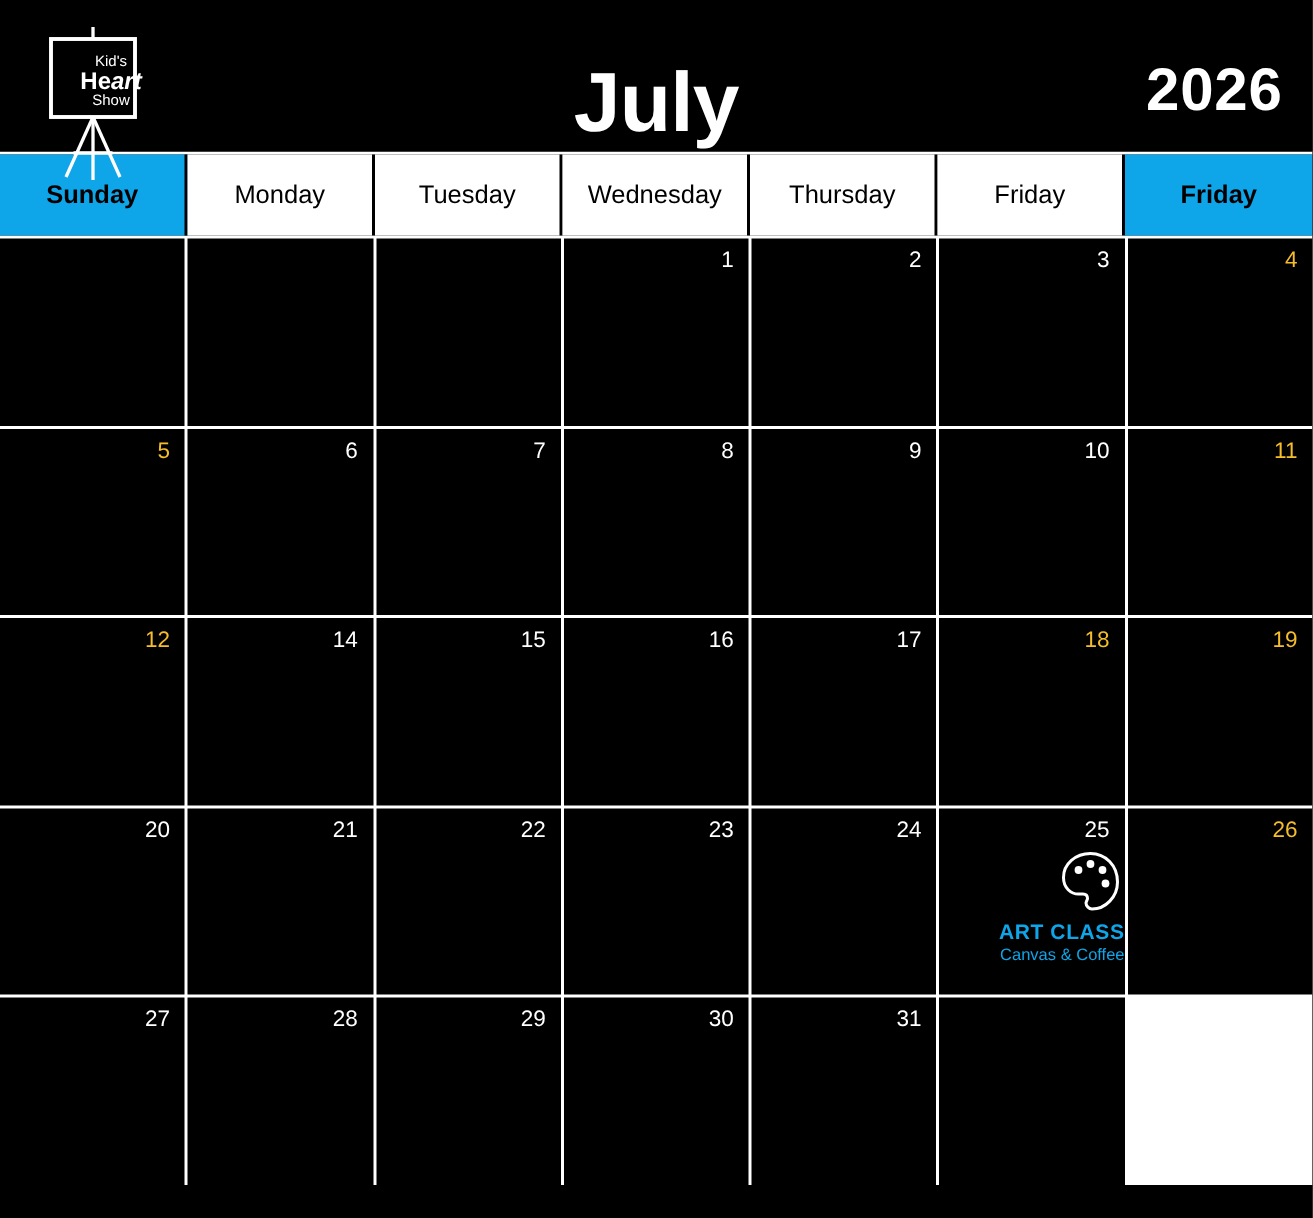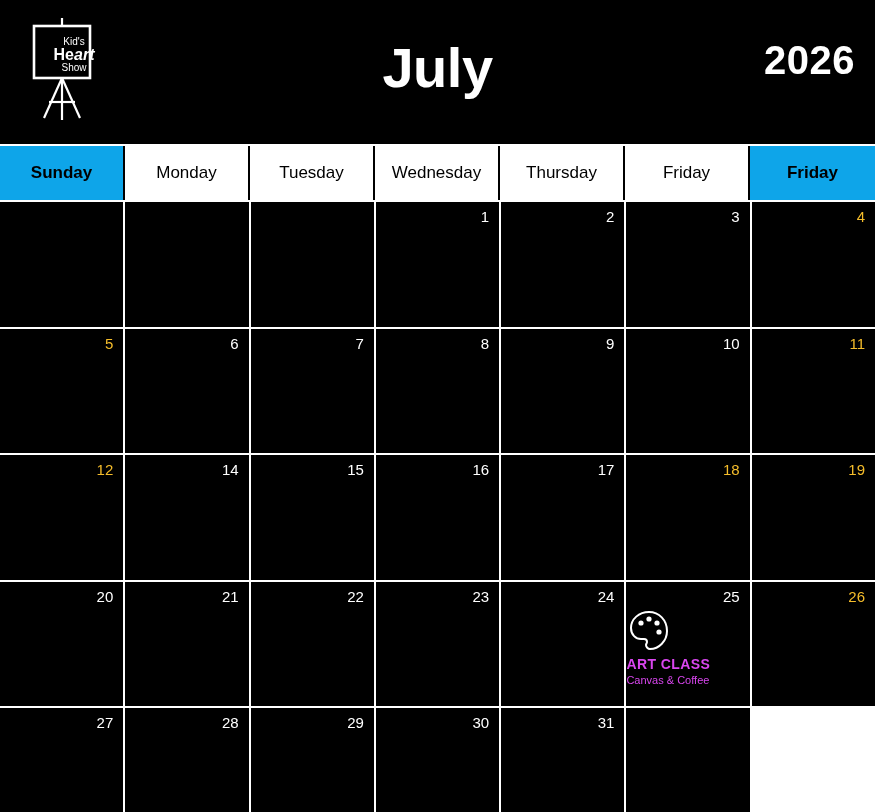--- a/index.html
+++ b/index.html
@@ -13,21 +13,21 @@
   .calendar {
     position: relative;
     width: 875px;
     height: 812px;
     background: #000000;
   }
 
   
   .header {
     position: relative;
-    height: 144px;
+    height: 101px;
     background: #000000;
     display: flex;
     align-items: center;
   }
   .logo {
     position: absolute;
     left: 22px;
     top: 12px;
     width: 80px;
     height: 110px;
@@ -101,22 +101,22 @@
   .daynum.accent { color: #f5bd2b; }
 
   
   .event {
     position: absolute;
     left: 0;
     right: 0;
     top: 26px;
     display: flex;
     flex-direction: column;
-    align-items: flex-start;
-    color: #d946ef;
+    align-items: flex-end;
+    color: #0ea5e9;
   }
   .event-icon { width: 46px; height: 46px; margin-bottom: 2px; }
   .event-title {
     font-size: 14px;
     font-weight: bold;
     letter-spacing: 0.4px;
   }
   .event-sub {
     font-size: 11px;
     margin-top: 2px;

